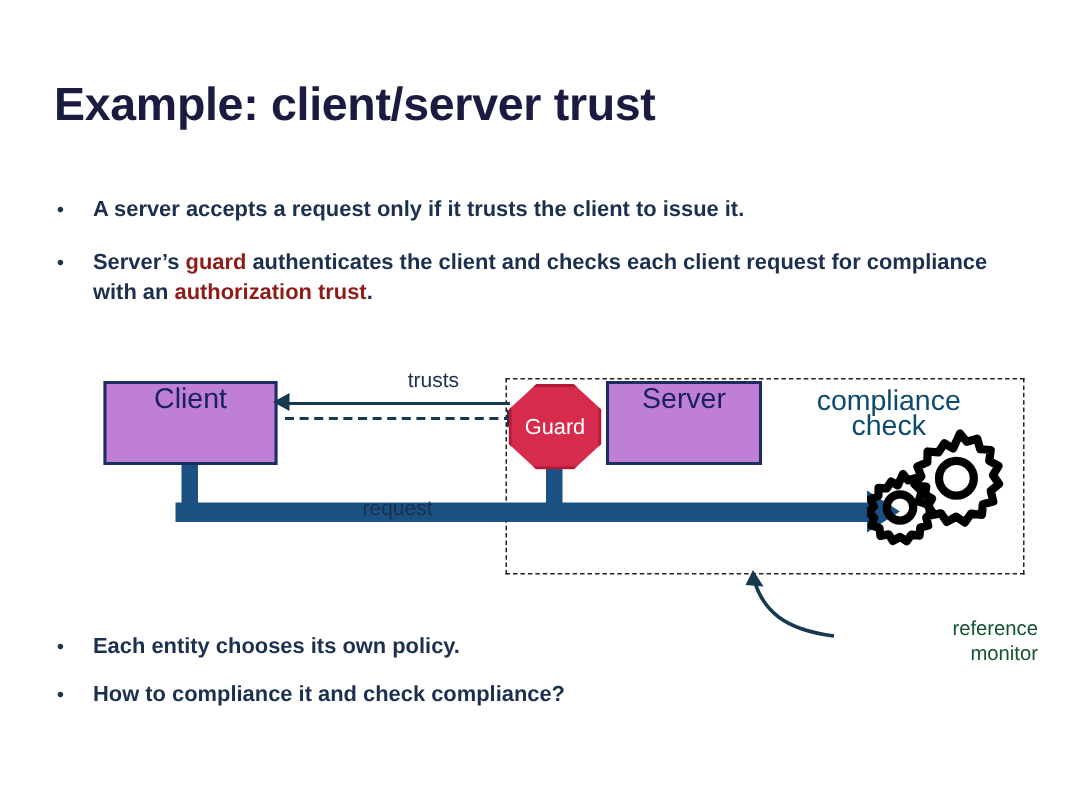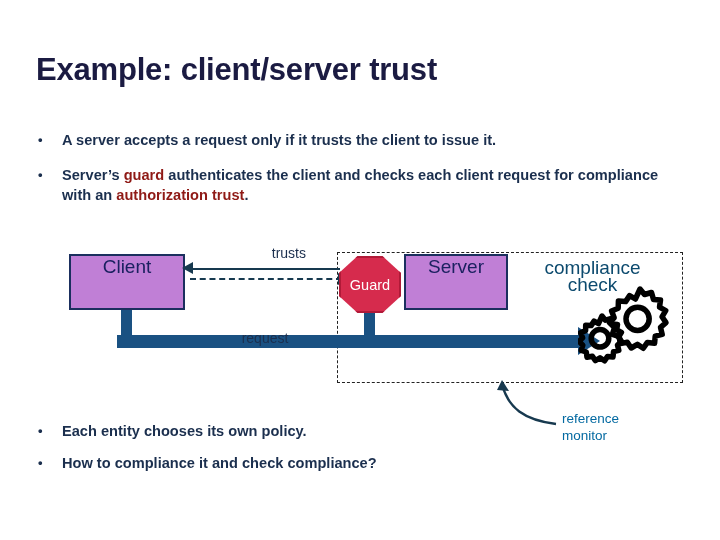--- a/index.html
+++ b/index.html
@@ -223,24 +223,24 @@
     width: 92px;
     height: 80px;
   }
 
   
   #refmon-label {
     position: absolute;
     left: 562px;
     top: 410px;
     width: 130px;
-    text-align: left;
+    text-align: right;
     font-size: 13.5px;
     line-height: 17px;
-    color: #0369a1;
+    color: #14532d;
   }
   #refmon-curve {
     position: absolute;
     left: 494px;
     top: 378px;
     width: 90px;
     height: 58px;
   }
 </style>
 </head>

